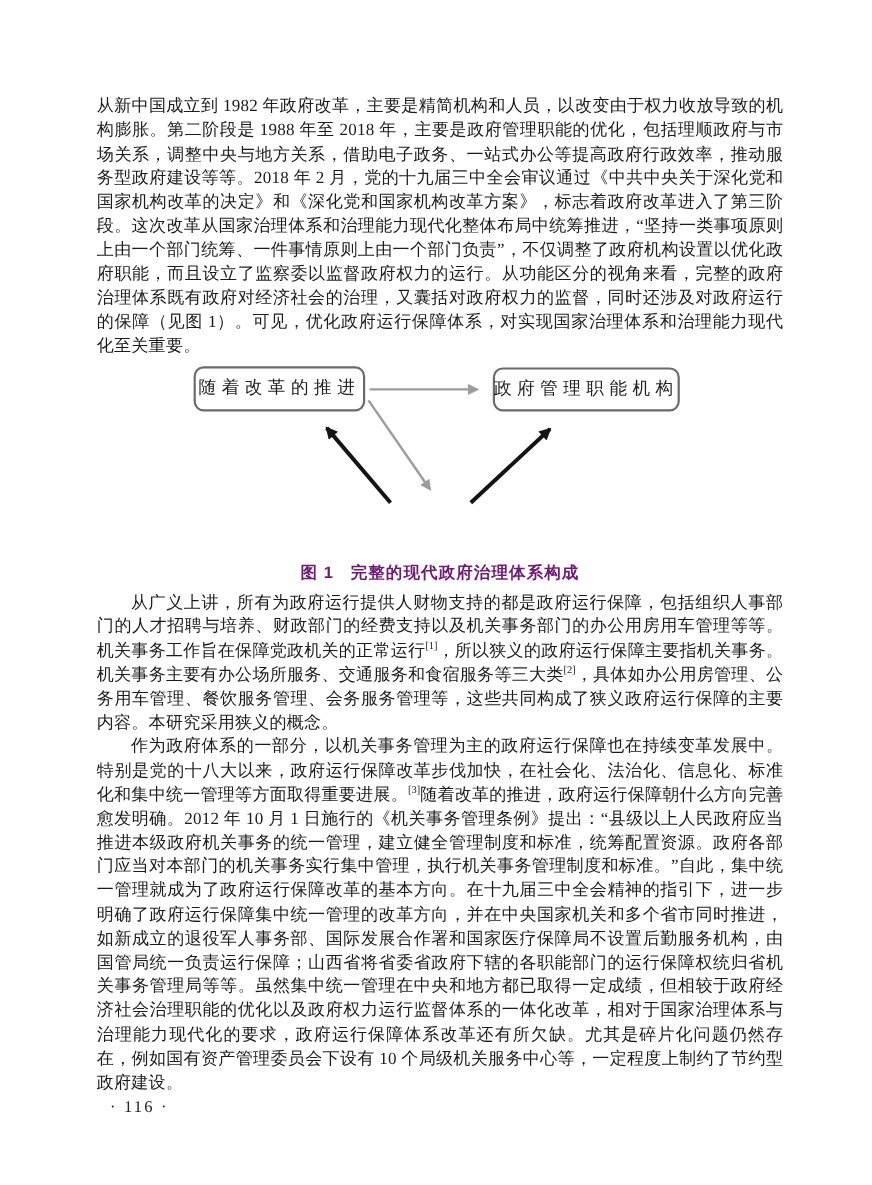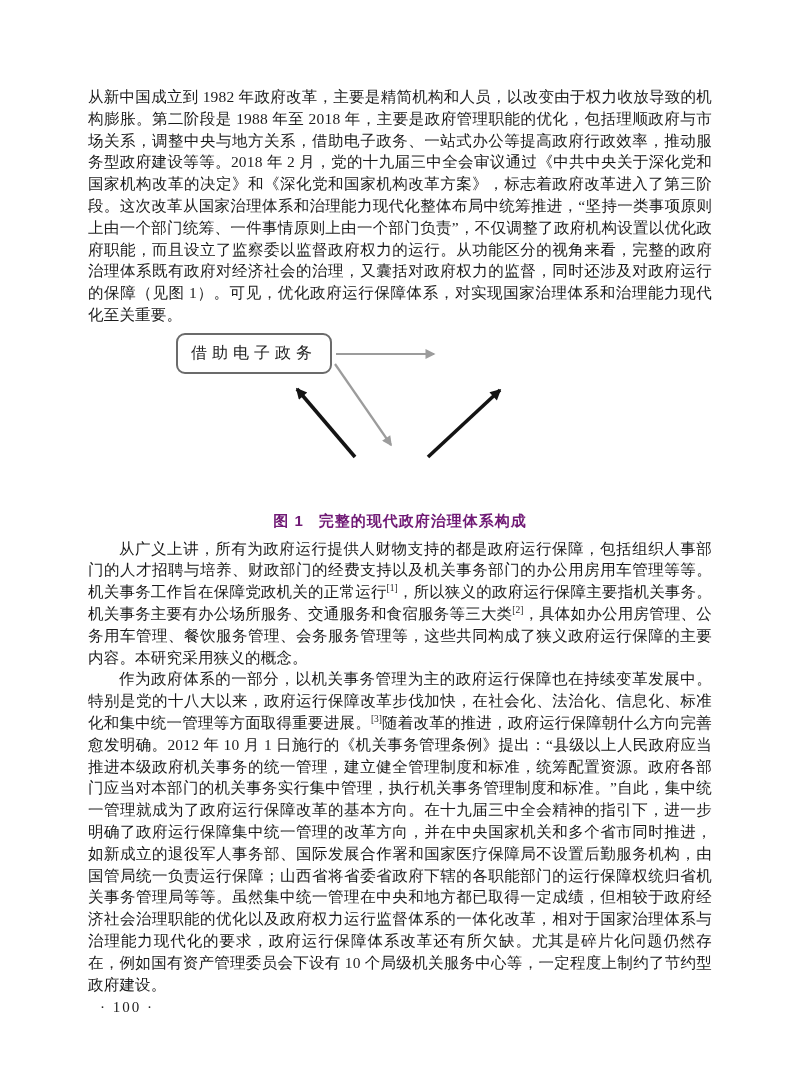--- a/index.html
+++ b/index.html
@@ -91,27 +91,28 @@
             </marker>
             <marker id="ah-black" viewBox="0 0 10 10" refX="8.5" refY="5" markerWidth="14" markerHeight="11" markerUnits="userSpaceOnUse" orient="auto">
               <path d="M0,0 L10,5 L0,10 z" fill="#141414"></path>
             </marker>
           </defs>
           <line x1="248" y1="21" x2="346" y2="21" stroke-width="2.2" marker-end="url(#ah-gray)" stroke="#9c9c9c"></line>
           <line x1="247" y1="31" x2="303" y2="112" stroke-width="2.2" marker-end="url(#ah-gray)" stroke="#9c9c9c"></line>
           <line x1="267" y1="124" x2="209" y2="56" stroke-width="3.6" marker-end="url(#ah-black)" stroke="#141414"></line>
           <line x1="340" y1="124" x2="412" y2="57" stroke-width="3.6" marker-end="url(#ah-black)" stroke="#141414"></line>
         </svg>
-        <div class="node node-supervision">借助电子政务</div>
+        <div class="node node-supervision">随着改革的推进</div>
+        <div class="node node-functions">政府管理职能机构</div>
       </div>
       <figcaption class="fig-cap">
         <span class="fig-label">图 1</span><span class="fig-title">完整的现代政府治理体系构成</span>
       </figcaption>
     </figure>
 
     <p class="para indent"><span>从广义上讲，所有为政府运行提供人财物支持的都是政府运行保障，包括组织人事部门的人才招聘与培养、财政部门的经费支持以及机关事务部门的办公用房用车管理等等。机关事务工作旨在保障党政机关的正常运行</span><sup class="ref">[1]</sup><span>，所以狭义的政府运行保障主要指机关事务。机关事务主要有办公场所服务、交通服务和食宿服务等三大类</span><sup class="ref">[2]</sup><span>，具体如办公用房管理、公务用车管理、餐饮服务管理、会务服务管理等，这些共同构成了狭义政府运行保障的主要内容。本研究采用狭义的概念。</span></p>
 
     <p class="para indent"><span>作为政府体系的一部分，以机关事务管理为主的政府运行保障也在持续变革发展中。特别是党的十八大以来，政府运行保障改革步伐加快，在社会化、法治化、信息化、标准化和集中统一管理等方面取得重要进展。</span><sup class="ref">[3]</sup><span>随着改革的推进，政府运行保障朝什么方向完善愈发明确。2012 年 10 月 1 日施行的《机关事务管理条例》提出：“县级以上人民政府应当推进本级政府机关事务的统一管理，建立健全管理制度和标准，统筹配置资源。政府各部门应当对本部门的机关事务实行集中管理，执行机关事务管理制度和标准。”自此，集中统一管理就成为了政府运行保障改革的基本方向。在十九届三中全会精神的指引下，进一步明确了政府运行保障集中统一管理的改革方向，并在中央国家机关和多个省市同时推进，如新成立的退役军人事务部、国际发展合作署和国家医疗保障局不设置后勤服务机构，由国管局统一负责运行保障；山西省将省委省政府下辖的各职能部门的运行保障权统归省机关事务管理局等等。虽然集中统一管理在中央和地方都已取得一定成绩，但相较于政府经济社会治理职能的优化以及政府权力运行监督体系的一体化改革，相对于国家治理体系与治理能力现代化的要求，政府运行保障体系改革还有所欠缺。尤其是碎片化问题仍然存在，例如国有资产管理委员会下设有 10 个局级机关服务中心等，一定程度上制约了节约型政府建设。</span></p>
 
   </div>
 
-  <div class="pagenum">· 100 ·</div>
+  <div class="pagenum">· 116 ·</div>
 </div>
 
 </body></html>

